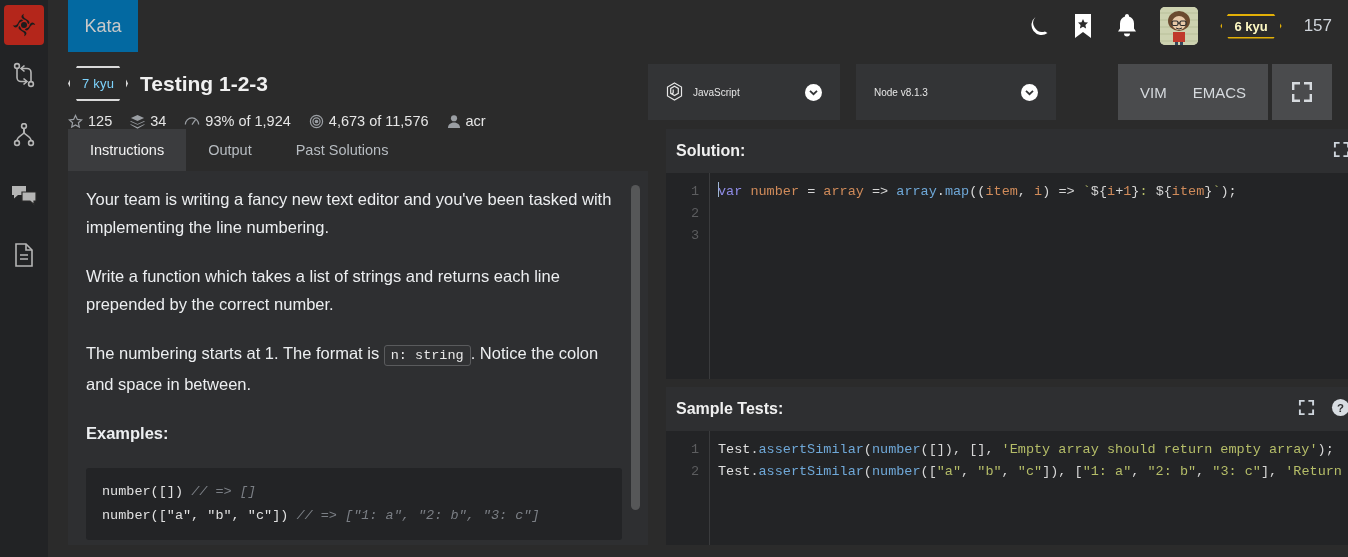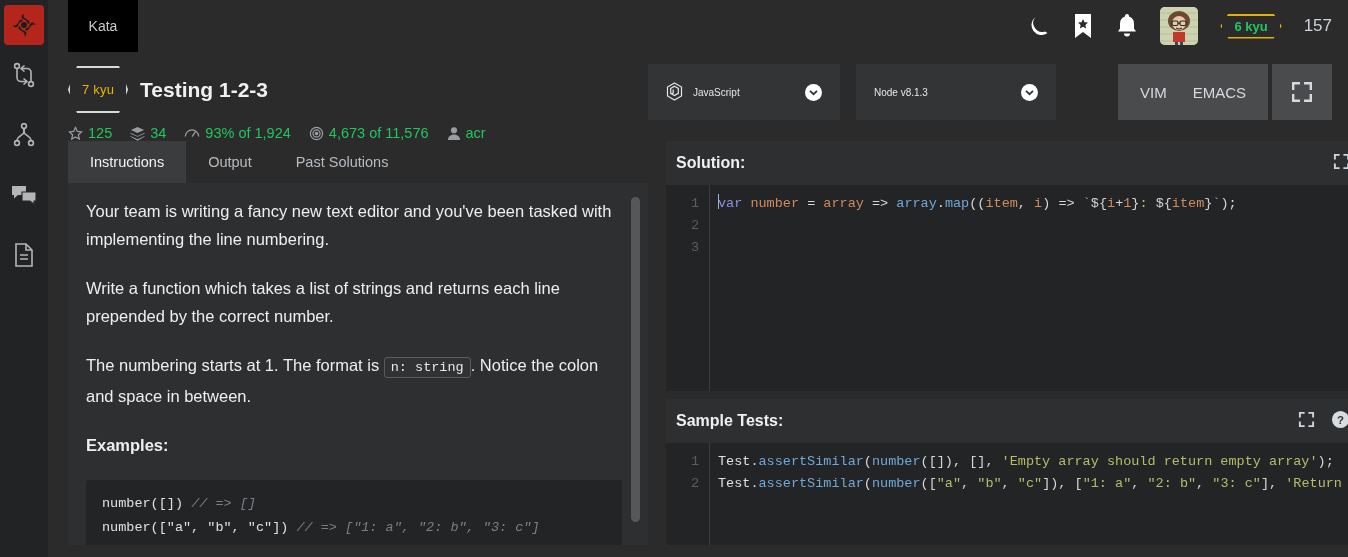--- a/index.html
+++ b/index.html
@@ -31,55 +31,55 @@
 
   
   .body { flex: 1; display: flex; flex-direction: column; min-width: 0; }
 
   
   .topbar {
     height: 52px; background: #2b2b2b; display: flex; align-items: flex-start;
     flex: 0 0 52px;
   }
   .tab-kata {
-    margin-left: 20px; width: 70px; height: 52px; background: #000000;
+    margin-left: 20px; width: 70px; height: 52px; background: #0369a1;
     display: flex; align-items: center; justify-content: center;
-    color: #c9c9c9; font-size: 14px;
+    color: #c9c9c9; font-size: 18px;
   }
   .topbar-spacer { flex: 1; }
   .topbar-right {
     display: flex; align-items: center; gap: 22px; height: 52px;
     padding-right: 16px;
   }
   .ticon { color: #fff; display: flex; align-items: center; }
   .avatar {
     width: 38px; height: 38px; border-radius: 5px; overflow: hidden;
     background: #cfd3b4; display: block;
   }
   .kyu-badge {
-    border: 2px solid #e2b007; color: #22c55e; font-weight: bold;
+    border: 2px solid #e2b007; color: #fef9c3; font-weight: bold;
     font-size: 13px; padding: 3px 12px;
     clip-path: polygon(8px 0, calc(100% - 8px) 0, 100% 50%, calc(100% - 8px) 100%, 8px 100%, 0 50%);
     background: #2b2b2b;
   }
   .honor { color: #cfd4da; font-size: 17px; }
 
   
   .titlebar { display: flex; padding: 0 0 0 20px; }
   .title-left { width: 580px; flex: 0 0 580px; padding-top: 14px; }
   .kata-title-row { display: flex; align-items: center; gap: 12px; }
   .kyu-hex {
-    border: 2px solid #d9d9d9; color: #eab308; font-size: 13px;
-    padding: 14px 12px; letter-spacing: .2px;
+    border: 2px solid #d9d9d9; color: #7dd3fc; font-size: 13px;
+    padding: 8px 12px; letter-spacing: .2px;
     clip-path: polygon(9px 0, calc(100% - 9px) 0, 100% 50%, calc(100% - 9px) 100%, 9px 100%, 0 50%);
   }
   .kata-title { color: #f0f0f0; font-size: 21px; font-weight: bold; }
   .stats {
     display: flex; align-items: center; gap: 4px; margin-top: 12px;
-    color: #22c55e; font-size: 14.5px;
+    color: #e5e5e5; font-size: 14.5px;
   }
   .stat { display: flex; align-items: center; gap: 5px; margin-right: 14px; }
   .stat .sico { color: #9a9ea3; display: flex; }
 
   
   .title-right { flex: 1; display: flex; align-items: flex-start; padding: 12px 16px 0 0; gap: 16px; }
   .sel {
     height: 56px; background: #333436; display: flex; align-items: center;
     padding: 0 18px; gap: 10px; color: #e6e6e6; font-size: 10px;
   }

